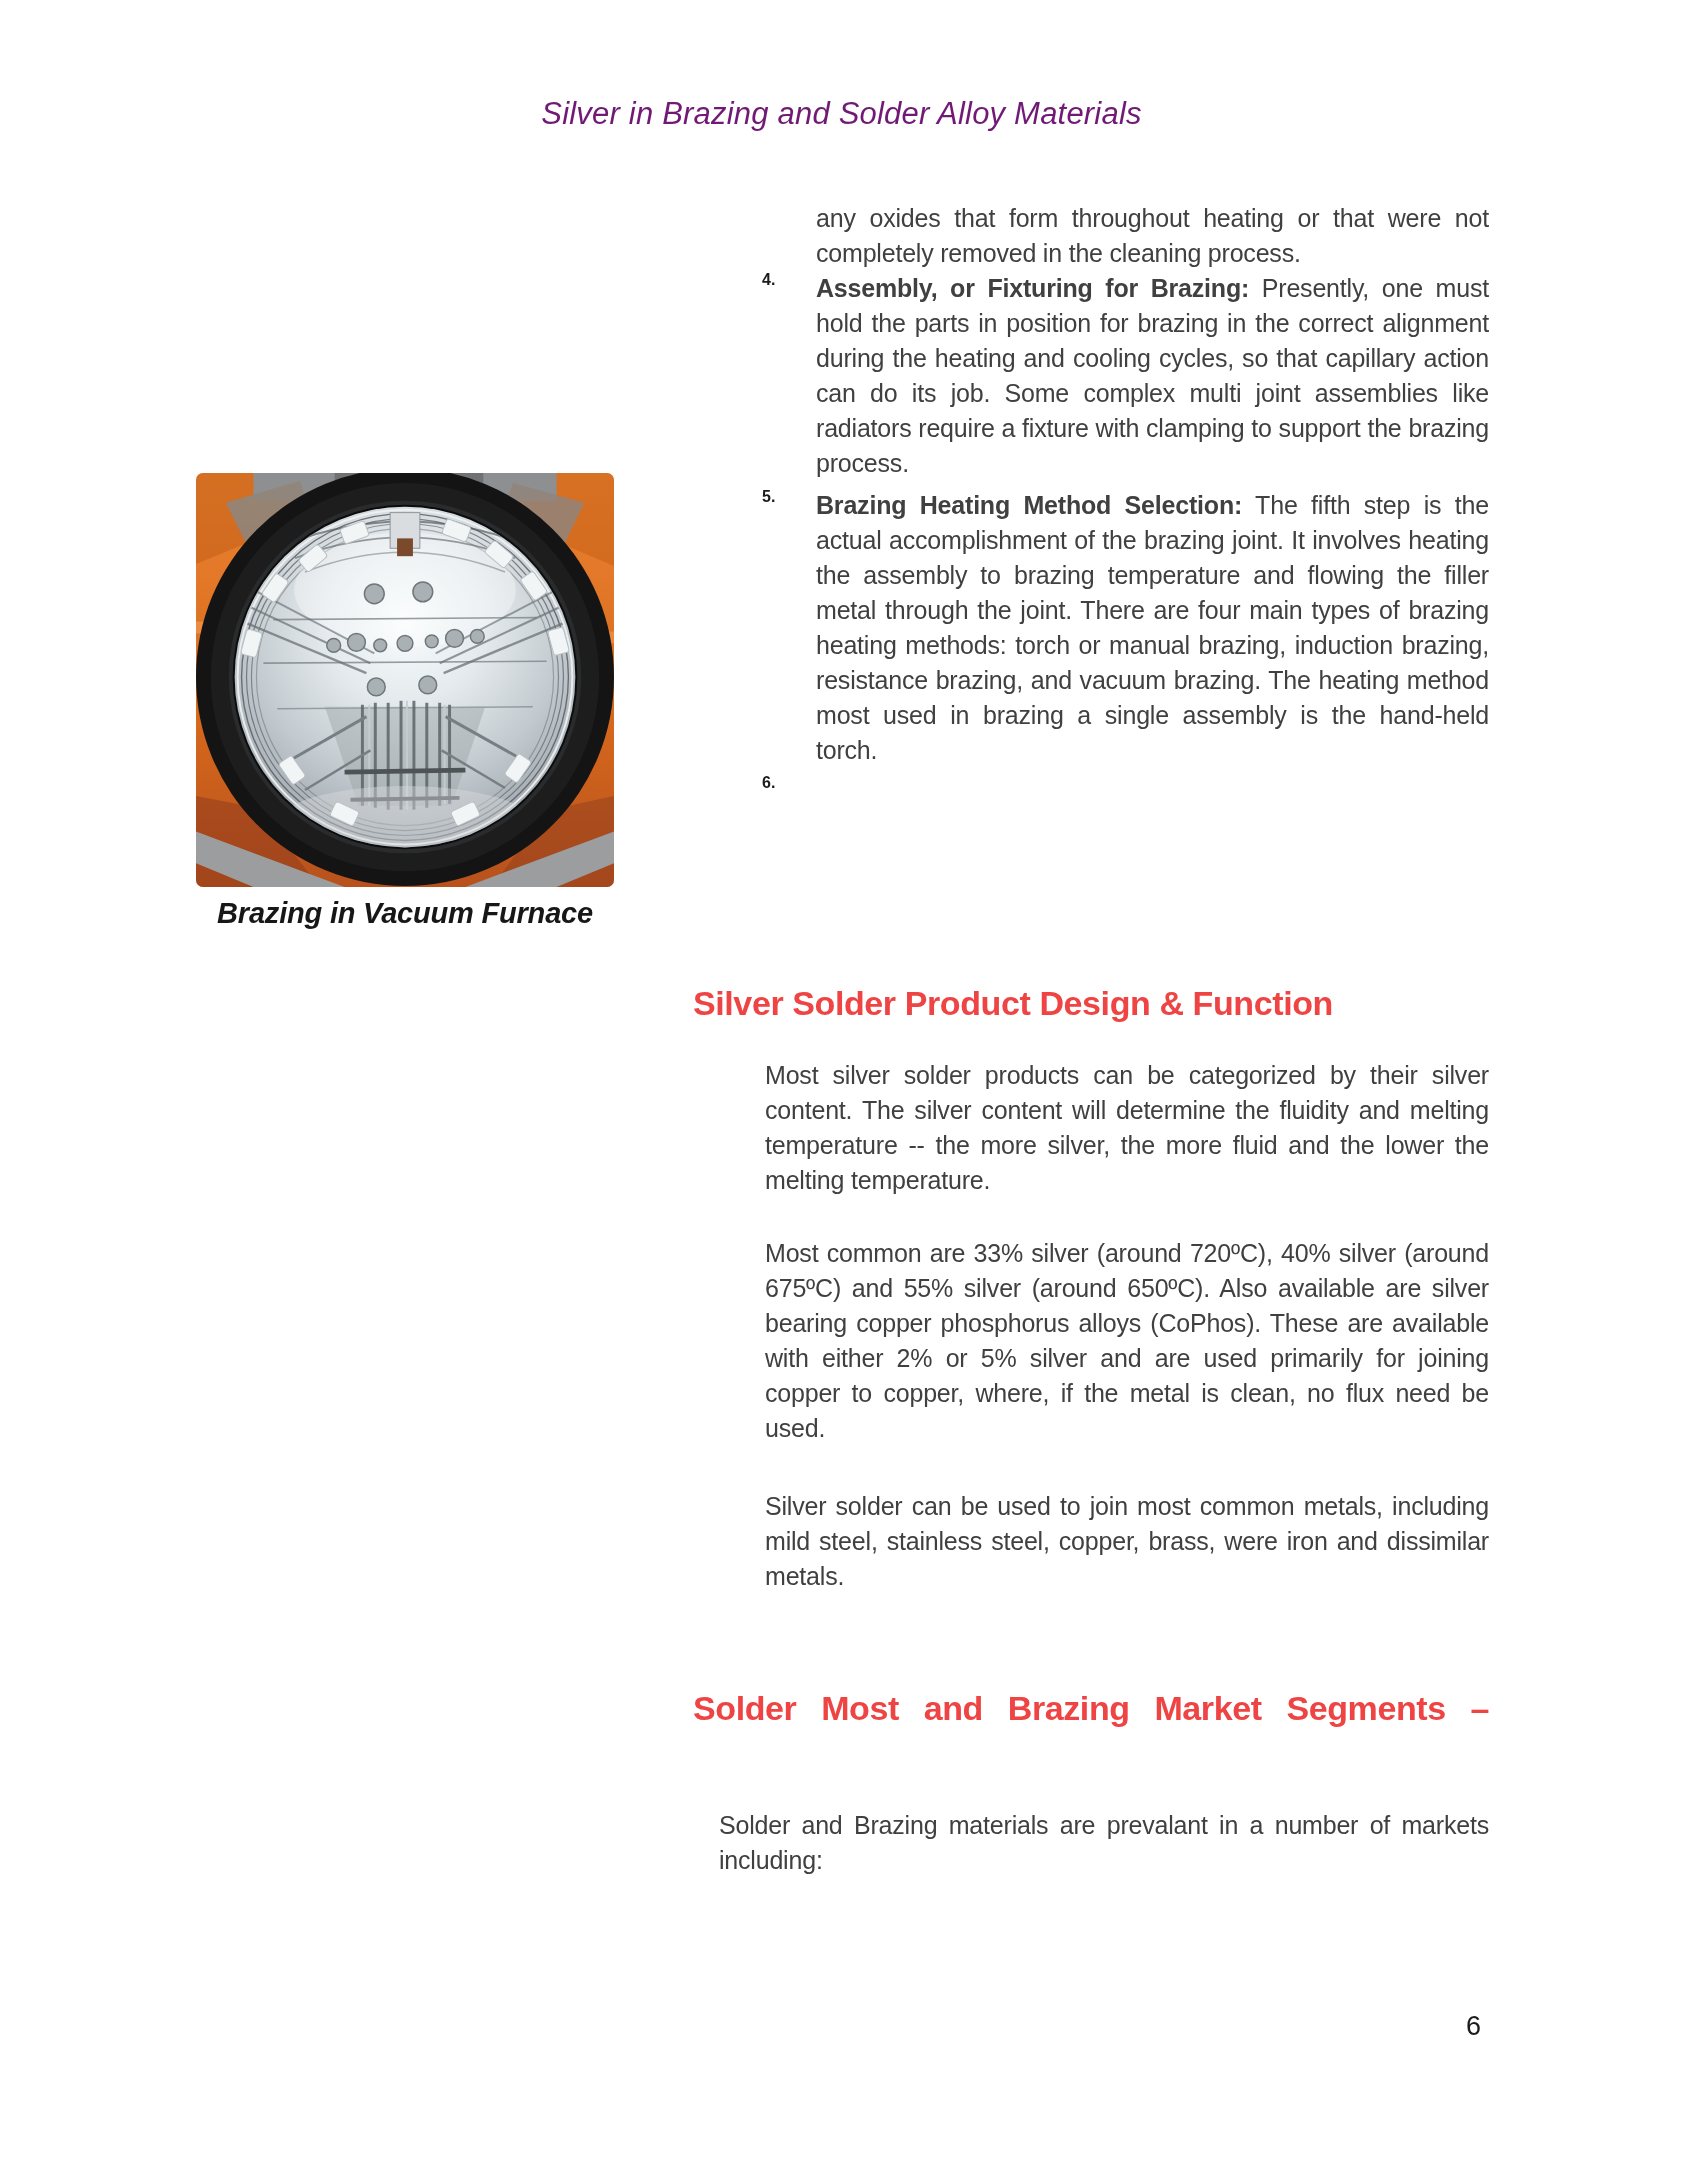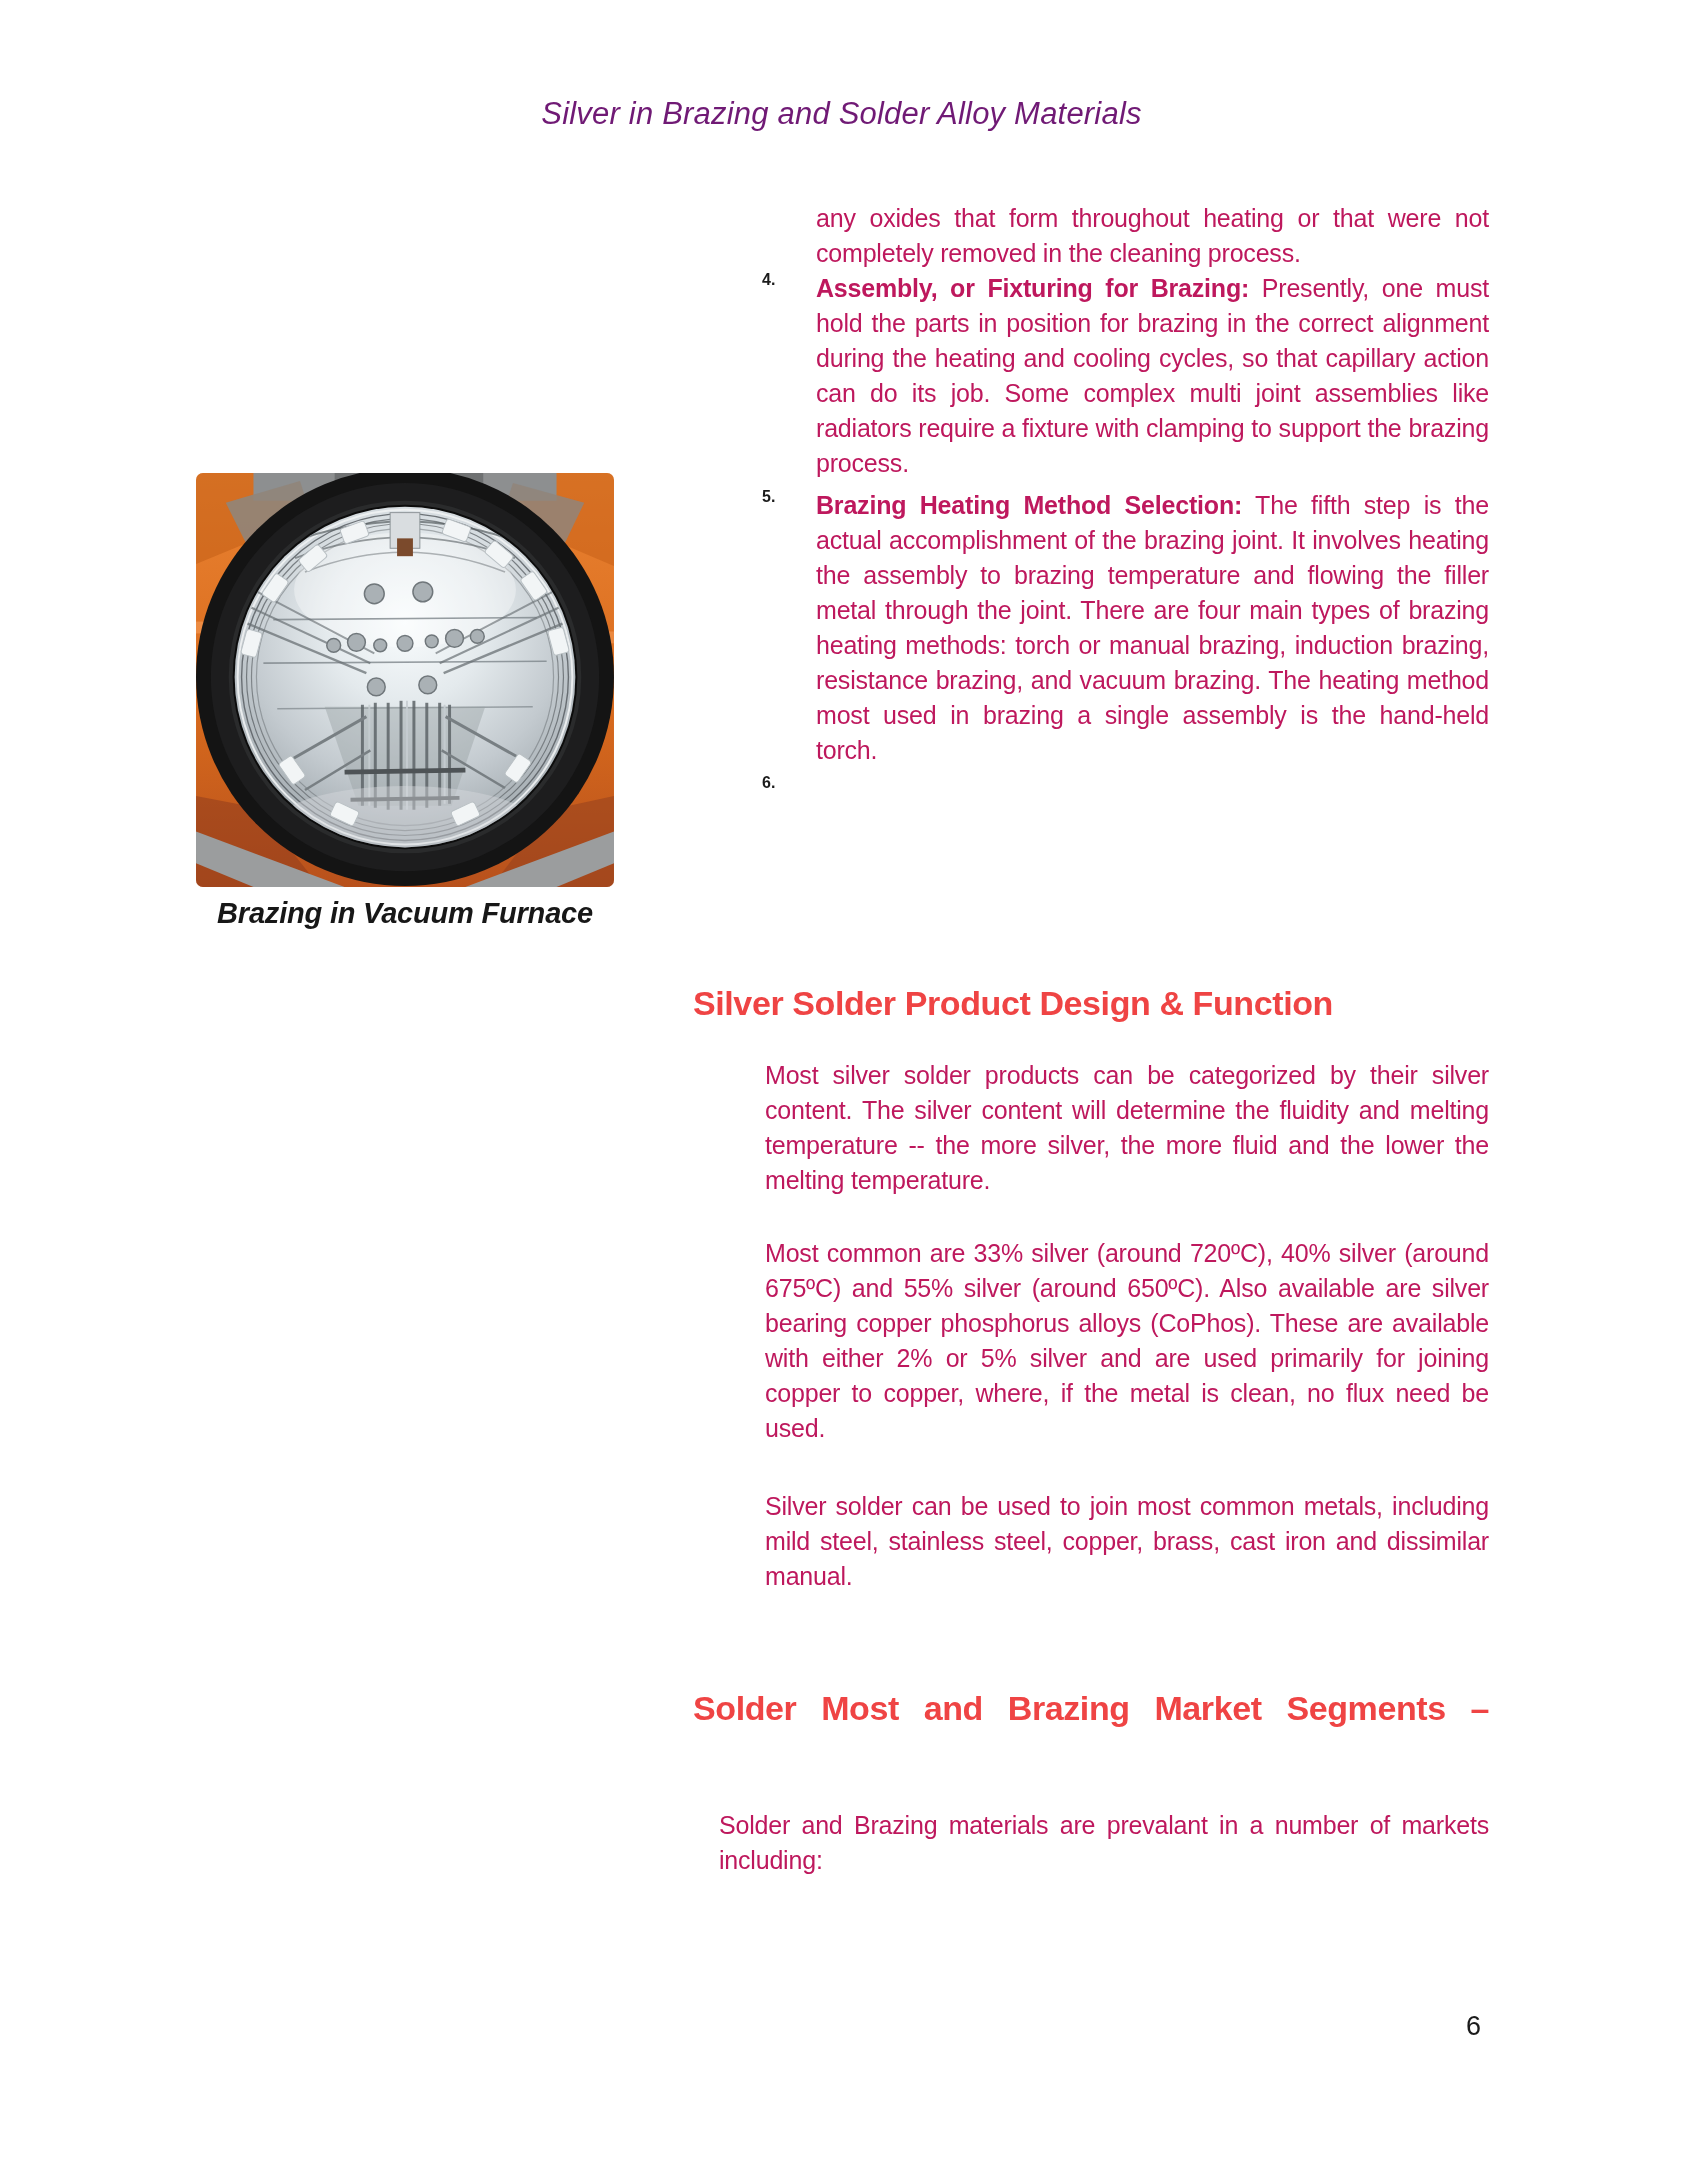--- a/index.html
+++ b/index.html
@@ -17,21 +17,21 @@
     position:absolute; left:196px; top:473px; width:418px; height:414px;
     border-radius:7px; overflow:hidden; display:block;
   }
   .figure-caption {
     position:absolute; left:186px; top:895px; width:438px;
     text-align:center; font-weight:bold; font-style:italic;
     font-size:29px; line-height:36px; color:#171717; letter-spacing:-0.2px;
   }
   .body-text {
     font-size:25px; line-height:35px; letter-spacing:-0.2px;
-    text-align:justify; color:#be185d;
+    text-align:justify; color:#404040;
   }
   .list-block { position:absolute; left:693px; top:201px; width:796px; }
   .list-intro { margin-left:123px; width:673px; }
   .list-item { position:relative; padding-left:123px; }
   .list-item .num {
     position:absolute; left:69px; top:0; font-weight:bold; font-style:normal;
   }
   .item-5 { margin-top:7px; }
   .item-6 { margin-top:6px; }
   .lead-label { font-weight:bold; }
@@ -197,21 +197,21 @@
   </div>
 
   <div class="list-item item-6">
     <span class="num">6.</span>
   </div>
 </div>
 
 <h2 class="section-heading heading-1">Silver Solder Product Design &amp; Function</h2>
 <p class="body-text para-std para-1">Most silver solder products can be categorized by their silver content. The silver content will determine the fluidity and melting temperature -- the more silver, the more fluid and the lower the melting temperature.</p>
 <p class="body-text para-std para-2">Most common are 33% silver (around 720ºC), 40% silver (around 675ºC) and 55% silver (around 650ºC).  Also available are silver bearing copper phosphorus alloys (CoPhos). These are available with either 2% or 5% silver and are used primarily for joining copper to copper, where, if the metal is clean, no flux need be used.</p>
-<p class="body-text para-std para-3">Silver solder can be used to join most common metals, including mild steel, stainless steel, copper, brass, cast iron and dissimilar manual.</p>
+<p class="body-text para-std para-3">Silver solder can be used to join most common metals, including mild steel, stainless steel, copper, brass, were iron and dissimilar metals.</p>
 
 <h2 class="section-heading heading-2">
   <span class="heading-line-justify" style="display:block;">Solder Most and Brazing Market Segments –</span>
 </h2>
 <p class="body-text para-final">Solder and Brazing materials are prevalant in a number of markets including:</p>
 
 <div class="page-number">6</div>
 
 
 </body></html>

